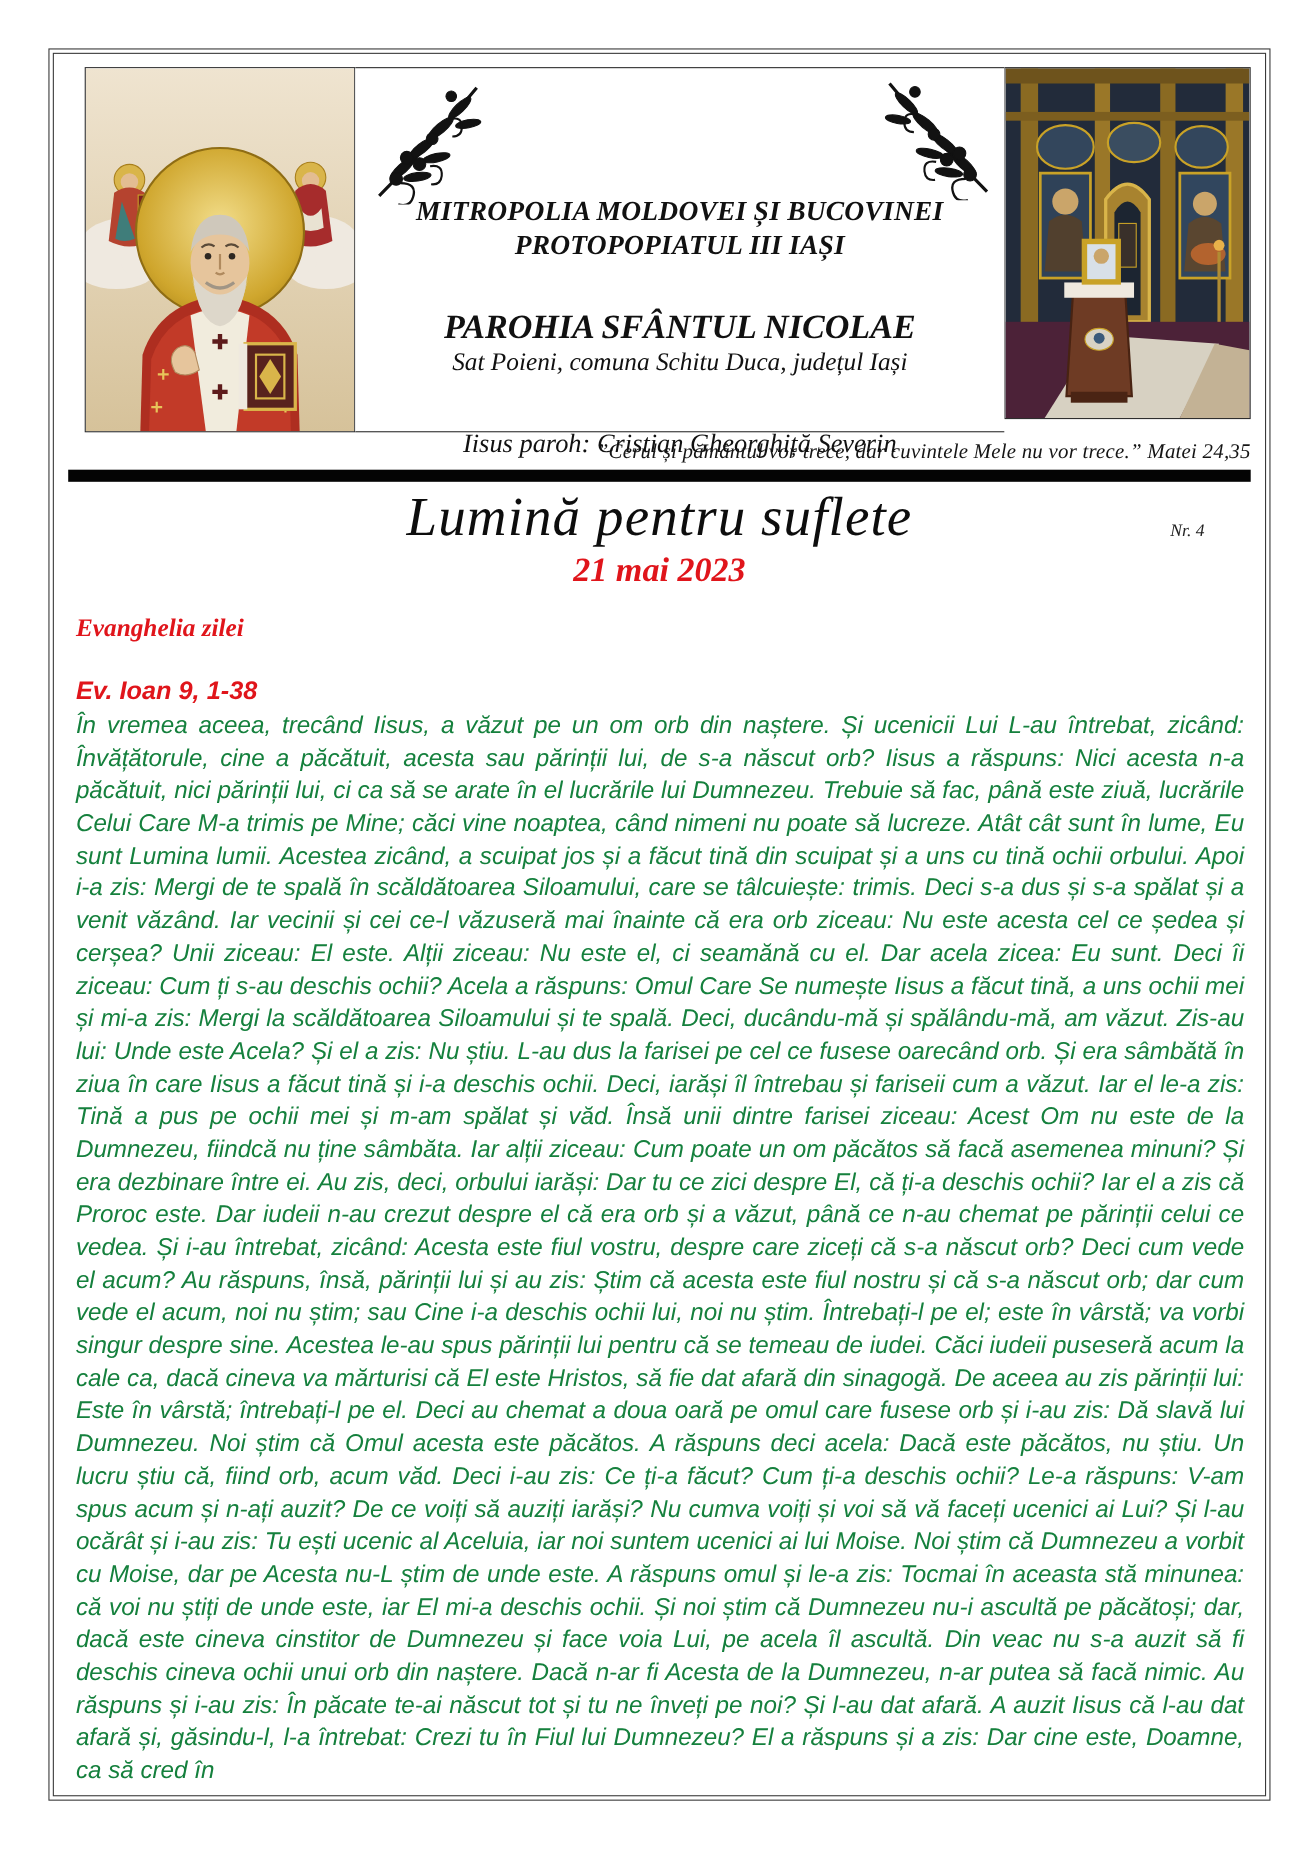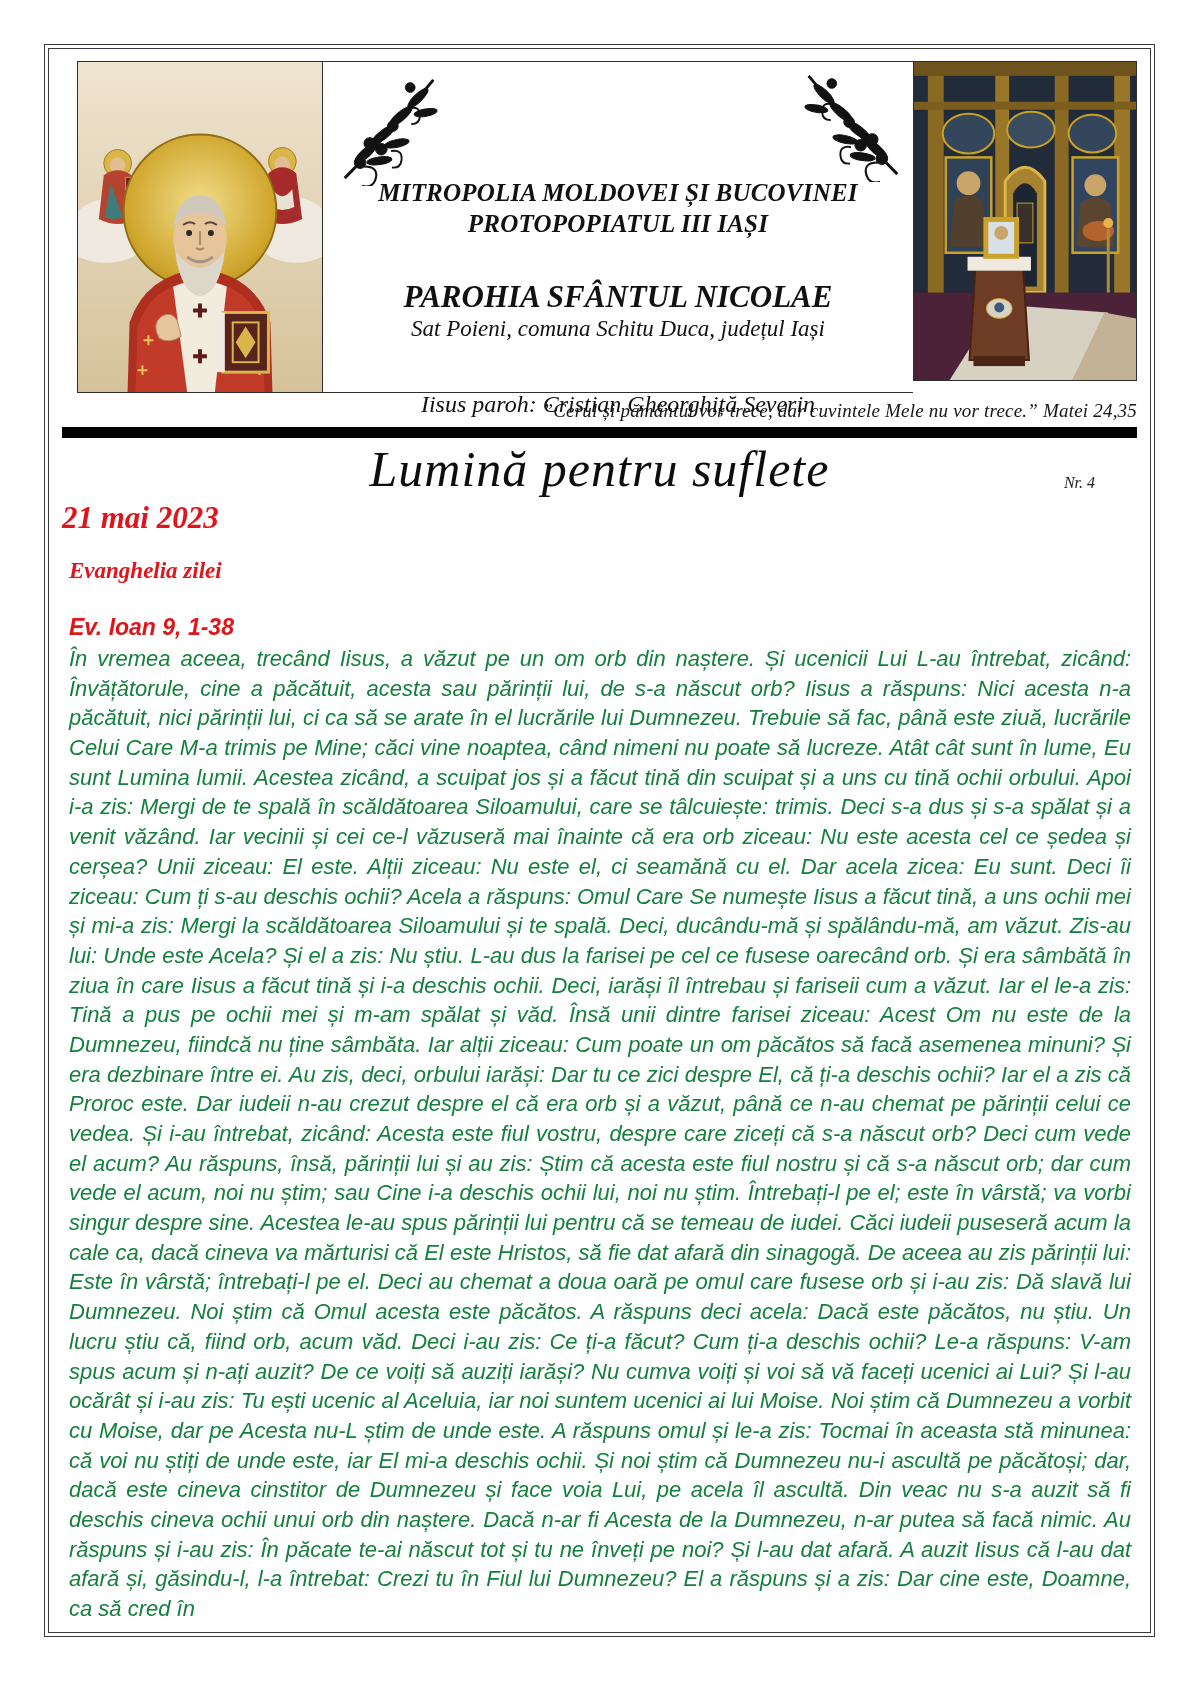--- a/index.html
+++ b/index.html
@@ -37,21 +37,21 @@
 
   
   .verse { text-align:right; font-style:italic; font-size:19px; color:#151515;
            margin-top:7px; letter-spacing:.2px; }
   .black-bar { height:11px; background:#040404; margin-top:5px; }
 
   
   .title-row { position:relative; text-align:center; margin-top:2px; }
   .newsletter-title { font-style:italic; font-size:50px; color:#0d0d0d; letter-spacing:1px; }
   .issue-no { position:absolute; right:42px; bottom:6px; font-style:italic; font-size:16px; color:#222; }
-  .issue-date { font-style:italic; font-weight:bold; font-size:31px;
+  .issue-date { text-align:center; font-style:italic; font-weight:bold; font-size:31px;
                 color:var(--accent,#e0151b); margin-top:2px; }
 
   
   .article { font-family:"Liberation Sans", sans-serif; font-style:italic; padding:0 6px 0 7px; }
   .section-heading { color:var(--accent,#e0151b); font-weight:bold; font-size:23px;
                      margin-top:22px; text-align:left;font-family:Liberation Serif, serif; }
   .reading-ref { color:var(--accent,#e0151b); font-weight:bold; font-size:23px;
                  margin-top:30px; text-align:left; }
   .gospel { color:#15803d; font-size:22px; line-height:1.35; text-align:justify; margin-top:3px; }
 </style>

